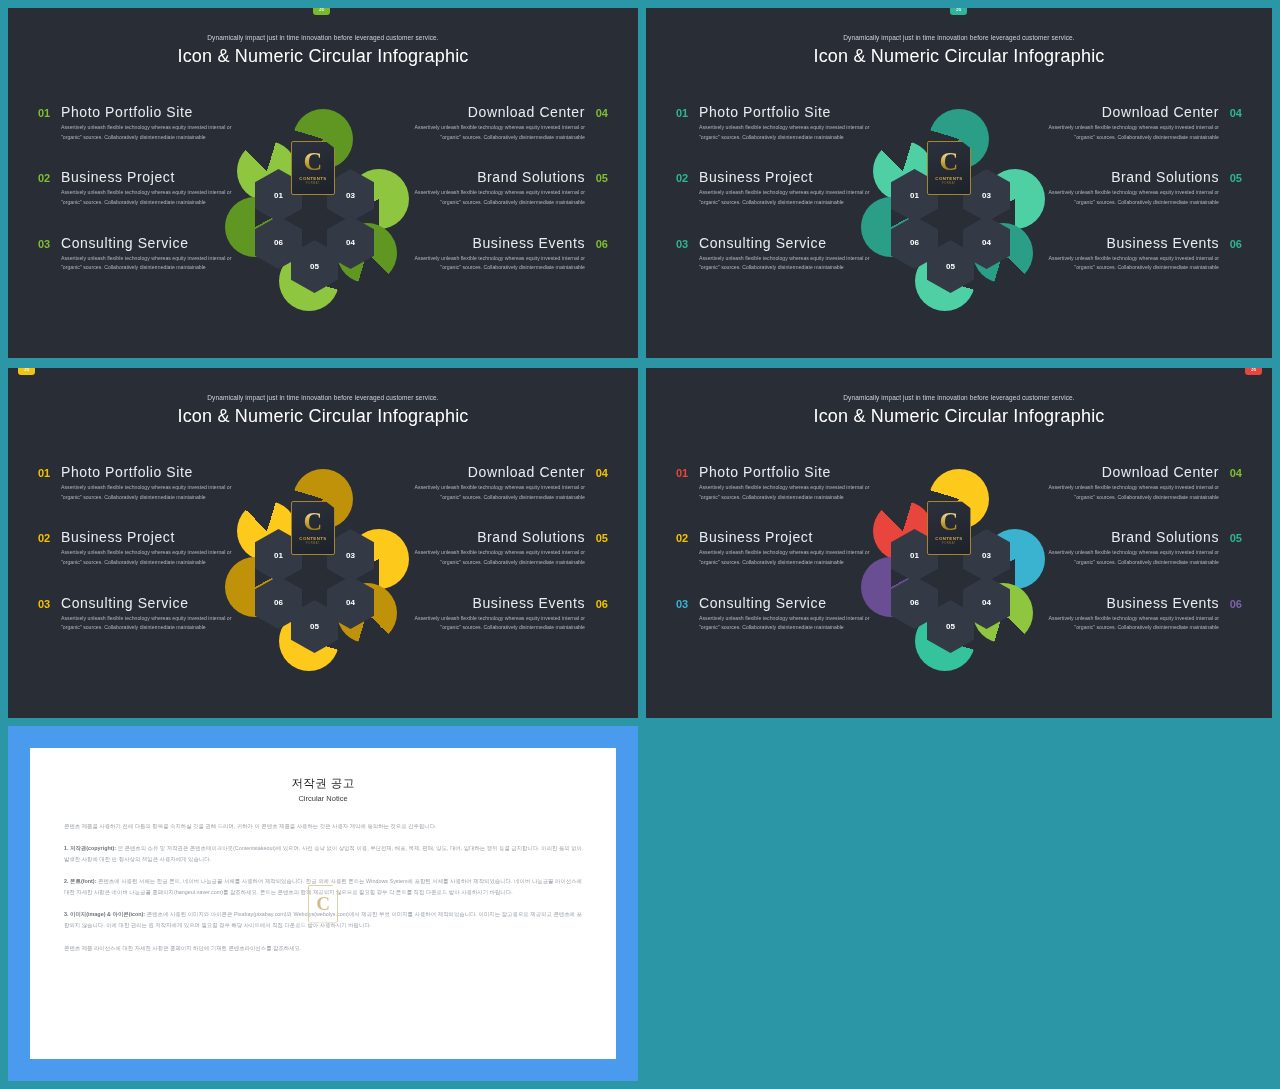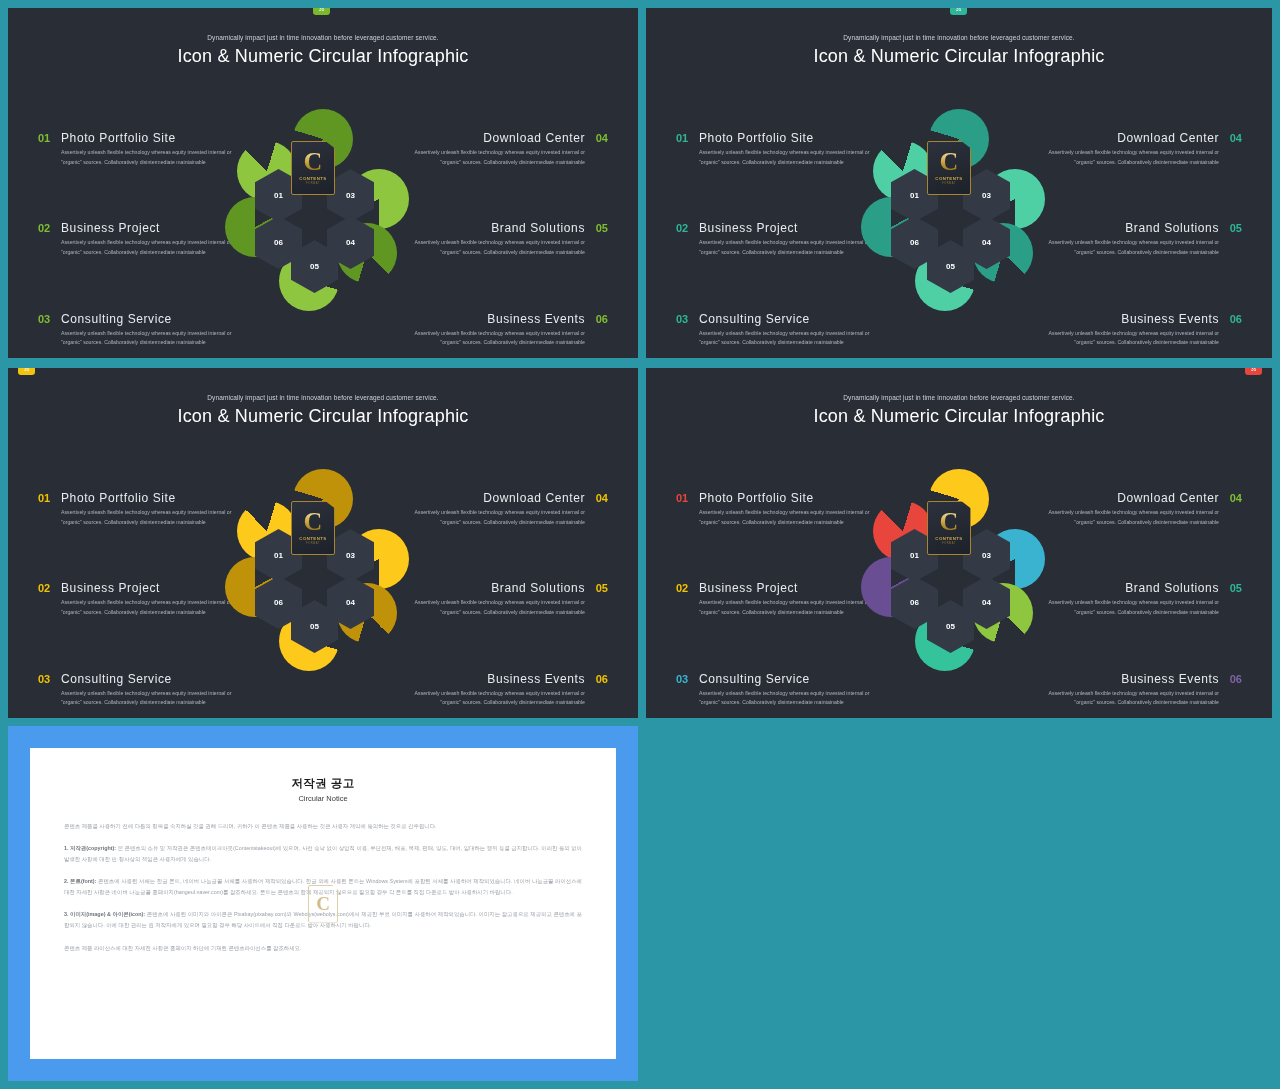--- a/index.html
+++ b/index.html
@@ -68,25 +68,24 @@
   .item .head {
     display:flex; align-items:baseline; gap:8px;
   }
   .col.right .head { flex-direction:row-reverse; }
   .item .num {
     font-size:11px;
     font-weight:bold;
     min-width:15px;
   }
   .item .name {
-    font-size:12px;
+    font-size:14px;
     color:#e9ecef;
     letter-spacing:.6px;
     white-space:nowrap;
-    margin-top:27px;
   }
   .item .desc {
     font-size:5.2px;
     color:#aeb4bd;
     line-height:1.85;
     margin-top:3px;
     padding-left:23px;
   }
   .col.right .desc { padding-left:0; padding-right:23px; }
 
@@ -156,21 +155,21 @@
     width:100%; height:100%;
     background:#ffffff;
     padding:28px 34px;
     position:relative;
     overflow:hidden;
   }
   .doc h1 {
     text-align:center;
     font-size:11.5px;
     color:#1b1b1b;
-    font-weight:bold;
+    font-weight:normal;
     letter-spacing:.4px;
   }
   .doc h2 {
     text-align:center;
     font-size:7.5px;
     color:#3b3b3b;
     font-weight:normal;
     margin-top:3px;
     margin-bottom:18px;
   }

